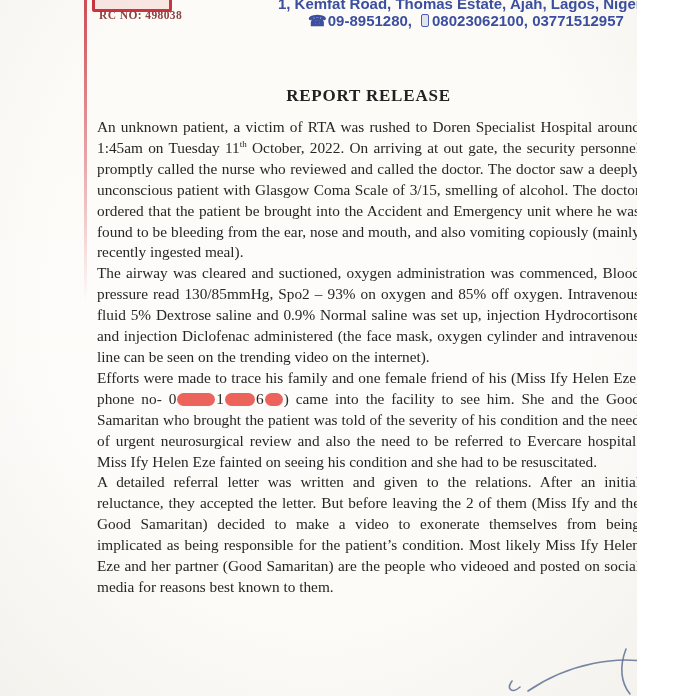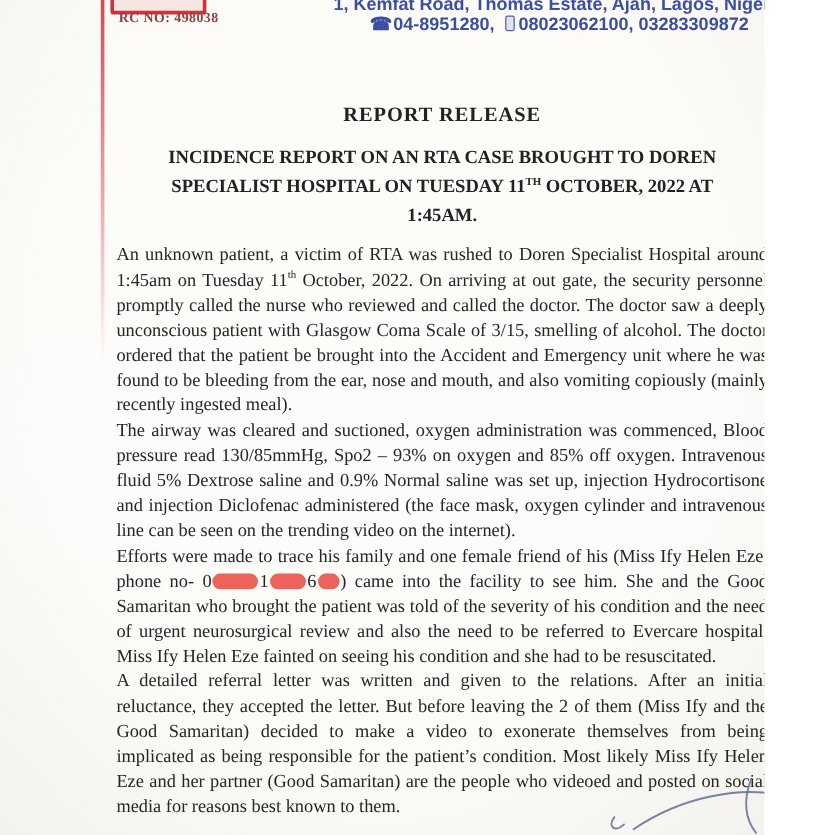--- a/index.html
+++ b/index.html
@@ -45,27 +45,26 @@
 <body>
 
 <div class="page">
 
   <div class="red-vline"></div>
   <div class="red-box"></div>
   <div class="rc-no">RC NO: 498038</div>
 
   <div class="contact">
     <div>1, Kemfat Road, Thomas Estate, Ajah, Lagos, Nigeria</div>
-    <div><span class="tel-icon">☎</span><span>04-8951280,</span><span class="mob-icon"></span><span>08023062100, 03283309872</span></div>
+    <div><span class="tel-icon">☎</span><span>09-8951280,</span><span class="mob-icon"></span><span>08023062100, 03771512957</span></div>
   </div>
 
   <div class="content">
     <div class="press-title">REPORT RELEASE</div>
 
-    <div class="subject"><span>INCIDENCE REPORT ON AN RTA CASE BROUGHT TO DOREN SPECIALIST HOSPITAL ON TUESDAY 11</span><sup>TH</sup><span> OCTOBER, 2022 AT 1:45AM.</span></div>
 
     <p class="para"><span>An unknown patient, a victim of RTA was rushed to Doren Specialist Hospital around 1:45am on Tuesday 11</span><sup>th</sup><span> October, 2022. On arriving at out gate, the security personnel promptly called the nurse who reviewed and called the doctor. The doctor saw a deeply unconscious patient with Glasgow Coma Scale of 3/15, smelling of alcohol. The doctor ordered that the patient be brought into the Accident and Emergency unit where he was found to be bleeding from the ear, nose and mouth, and also vomiting copiously (mainly recently ingested meal).</span></p>
 
     <p class="para">The airway was cleared and suctioned, oxygen administration was commenced, Blood pressure read 130/85mmHg, Spo2 – 93% on oxygen and 85% off oxygen. Intravenous fluid 5% Dextrose saline and 0.9% Normal saline was set up, injection Hydrocortisone and injection Diclofenac administered (the face mask, oxygen cylinder and intravenous line can be seen on the trending video on the internet).</p>
 
     <p class="para"><span>Efforts were made to trace his family and one female friend of his (Miss Ify Helen Eze, phone no- 0</span><span class="redact w1"></span><span>1</span><span class="redact w2"></span><span>6</span><span class="redact w3"></span><span>) came into the facility to see him. She and the Good Samaritan who brought the patient was told of the severity of his condition and the need of urgent neurosurgical review and also the need to be referred to Evercare hospital. Miss Ify Helen Eze fainted on seeing his condition and she had to be resuscitated.</span></p>
 
     <p class="para">A detailed referral letter was written and given to the relations. After an initial reluctance, they accepted the letter. But before leaving the 2 of them (Miss Ify and the Good Samaritan) decided to make a video to exonerate themselves from being implicated as being responsible for the patient’s condition. Most likely Miss Ify Helen Eze and her partner (Good Samaritan) are the people who videoed and posted on social media for reasons best known to them.</p>
   </div>
 

